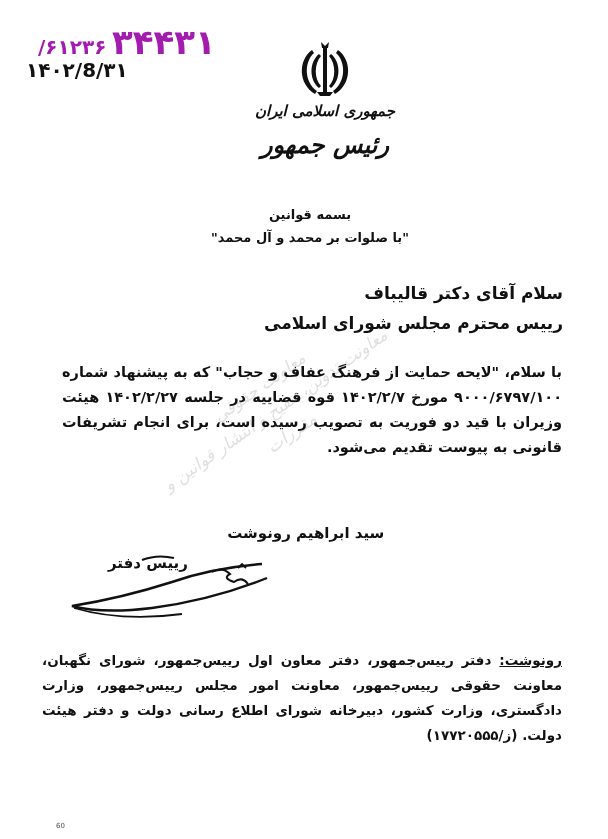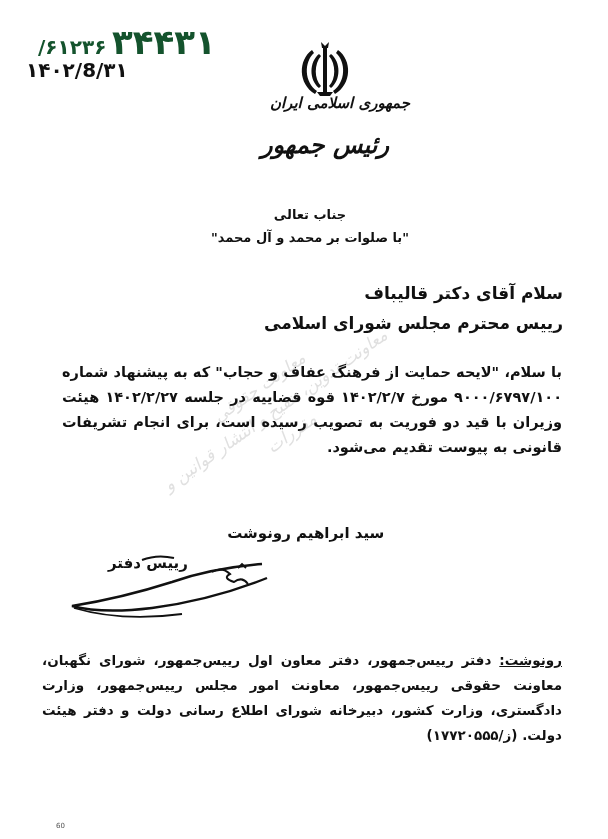--- a/index.html
+++ b/index.html
@@ -17,41 +17,41 @@
     }
     .abs { position: absolute; }
 
     
     .ref-number {
       left: 28px; top: 22px;
       direction: rtl;
       font-family: "DejaVu Sans", sans-serif;
       font-weight: bold;
       white-space: nowrap;
-      color: #14532d;
+      color: #a21caf;
     }
     .ref-number .small { font-size: 20px; margin-left: 10px; }
     .ref-number .big { font-size: 34px; letter-spacing: 4px; }
     .ref-date {
       left: 26px; top: 58px;
       direction: rtl;
       font-size: 20px;
       font-weight: bold;
       white-space: nowrap;
       letter-spacing: 1px;
     }
 
     
     .emblem {
       left: 295px; top: 40px;
       width: 60px; height: 58px;
     }
     .header-line1 {
-      left: 240px; top: 94px; width: 170px;
-      text-align: right; direction: rtl;
+      left: 240px; top: 102px; width: 170px;
+      text-align: center; direction: rtl;
       font-family: "DejaVu Serif", serif;
       font-weight: bold; font-style: italic;
       font-size: 15px;
     }
     .header-line2 {
       left: 240px; top: 130px; width: 170px;
       text-align: center; direction: rtl;
       font-family: "DejaVu Serif", serif;
       font-weight: bold; font-style: italic;
       font-size: 24px;
@@ -162,21 +162,21 @@
 
     <path d="M17 10 C3 20 3 44 20 54 L22 51 C9 42 9 22 19 13 Z" fill="#111"></path>
     <path d="M43 10 C57 20 57 44 40 54 L38 51 C51 42 51 22 41 13 Z" fill="#111"></path>
 
     <path d="M22 52 L38 52 L35 56 L25 56 Z" fill="#111"></path>
   </svg>
 </div>
 <div class="abs header-line1">جمهوری اسلامی ایران</div>
 <div class="abs header-line2">رئیس جمهور</div>
 
-<div class="abs invocation">جناب تعالی</div>
+<div class="abs invocation">بسمه قوانین</div>
 <div class="abs salutation-quote">"با صلوات بر محمد و آل محمد"</div>
 
 <div class="abs addressee-name">سلام آقای دکتر قالیباف</div>
 <div class="abs addressee-title">رییس محترم مجلس شورای اسلامی</div>
 
 <div class="abs watermark">
   <div>معاونت حقوقی</div>
   <div>معاونت تدوین، تنقیح و انتشار قوانین و مقررات</div>
 </div>
 

